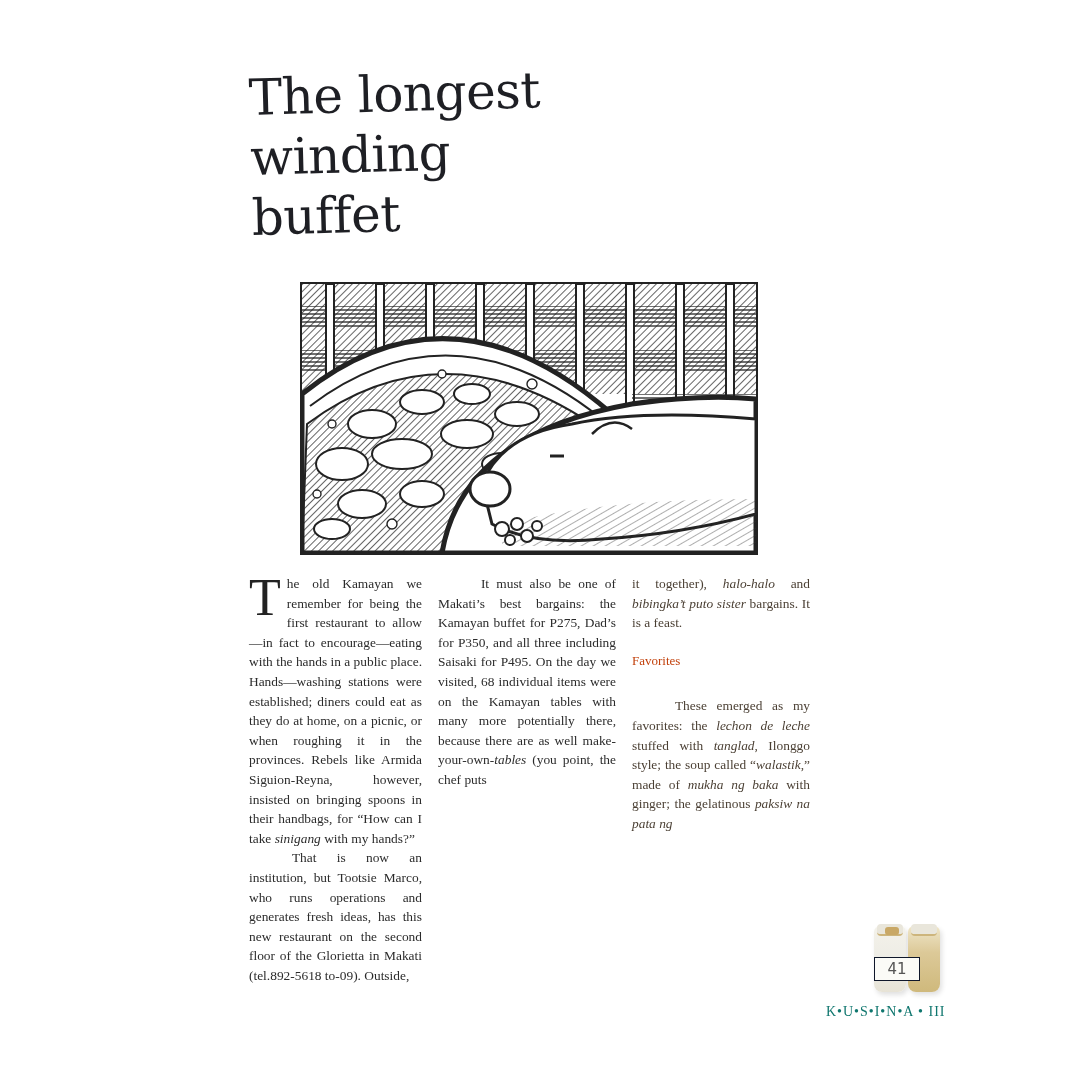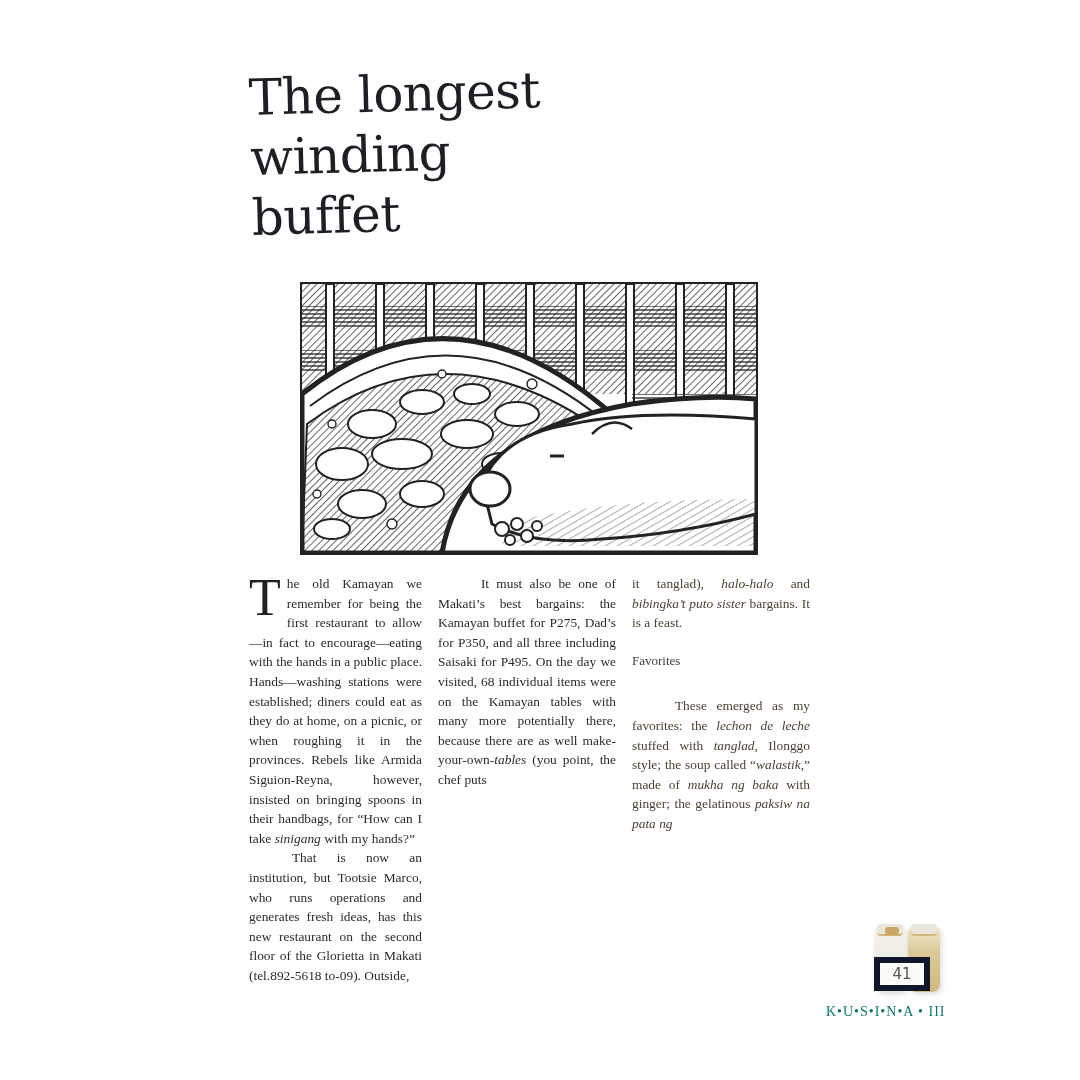--- a/index.html
+++ b/index.html
@@ -24,39 +24,39 @@
   }
   .col p { margin: 0; }
   .col p.indent { text-indent: 3.2em; }
   .c1 { left: 249px; width: 173px; }
   .c2 { left: 438px; width: 178px; }
   .c3 { left: 632px; width: 178px; color: #4a3f33; }
   .dropcap {
     float: left; font-size: 52px; line-height: 40px; margin: 4px 6px 0 0; color: #222;
     font-family: "Liberation Serif", serif;
   }
-  .subhead { margin: 18px 0 26px 0 !important; font-size: 13px; color: #404040; }
+  .subhead { margin: 18px 0 26px 0 !important; font-size: 13px; color: #c2410c; }
   em { font-style: italic; }
   .jars {
     position: absolute; left: 868px; top: 922px; width: 76px; height: 76px;
   }
   .jar {
     position: absolute; top: 4px; width: 32px; height: 66px; border-radius: 6px 6px 8px 8px;
     background: linear-gradient(180deg, #f4f2ea 0%, #ecebe4 60%, #e7e3d6 100%);
     box-shadow: 2px 3px 5px rgba(0,0,0,0.12);
   }
   .jar.left { left: 6px; }
   .jar.right { left: 40px; background: linear-gradient(180deg, #efe6c9 0%, #dcc998 40%, #cfb97c 100%); }
   .jar .cap { position: absolute; left: 3px; right: 3px; top: -2px; height: 10px; border-radius: 4px;
     background: #e9e6db; border-bottom: 2px solid #cdb57c; }
   .jar.left .cap::after { content:""; position:absolute; left:8px; top:3px; width:14px; height:8px; background:#c9a866; border-radius:3px; }
   .page-num-box {
     position: absolute; left: 874px; top: 957px; width: 44px; height: 22px; background: #fbfbf7;
     font-family: "DejaVu Sans", sans-serif; font-size: 15px; color: #555; text-align: center; line-height: 22px;
-    border: 6px solid #0f172a;
+    border: 1px solid #0f172a;
   }
   .footer-brand {
     position: absolute; left: 826px; top: 1004px; font-size: 14px; letter-spacing: 1px; color: #0f766e;
     white-space: nowrap;
   }
 </style>
 </head>
 <body>
 
 <h1 class="title">
@@ -144,21 +144,21 @@
 <div class="col c1">
   <p><span class="dropcap">T</span><span>he old Kamayan we remember for being the first restaurant to allow—in fact to encourage—eating with the hands in a public place. Hands—washing stations were established; diners could eat as they do at home, on a picnic, or when roughing it in the provinces. Rebels like Armida Siguion-Reyna, however, insisted on bringing spoons in their handbags, for “How can I take </span><em>sinigang</em><span> with my hands?”</span></p>
   <p class="indent">That is now an institution, but Tootsie Marco, who runs operations and generates fresh ideas, has this new restaurant on the second floor of the Glorietta in Makati (tel.892-5618 to-09). Outside,</p>
 </div>
 
 <div class="col c2">
   <p class="indent"><span>It must also be one of Makati’s best bargains: the Kamayan buffet for P275, Dad’s for P350, and all three including Saisaki for P495. On the day we visited, 68 individual items were on the Kamayan tables with many more potentially there, because there are as well make-your-own-</span><em>tables</em><span> (you point, the chef puts</span></p>
 </div>
 
 <div class="col c3">
-  <p><span>it tanglad), </span><em>halo-halo</em><span> and </span><em>bibingka’t puto sister</em><span> bargains. It is a feast.</span></p>
+  <p><span>it together), </span><em>halo-halo</em><span> and </span><em>bibingka’t puto sister</em><span> bargains. It is a feast.</span></p>
   <p class="subhead">Favorites</p>
   <p class="indent"><span>These emerged as my favorites: the </span><em>lechon de leche</em><span> stuffed with </span><em>tanglad</em><span>, Ilonggo style; the soup called “</span><em>walastik</em><span>,” made of </span><em>mukha ng baka</em><span> with ginger; the gelatinous </span><em>paksiw na pata ng</em></p>
 </div>
 
 <div class="jars">
   <div class="jar left">
       <div class="cap"></div>
     </div>
   <div class="jar right">
       <div class="cap"></div>

